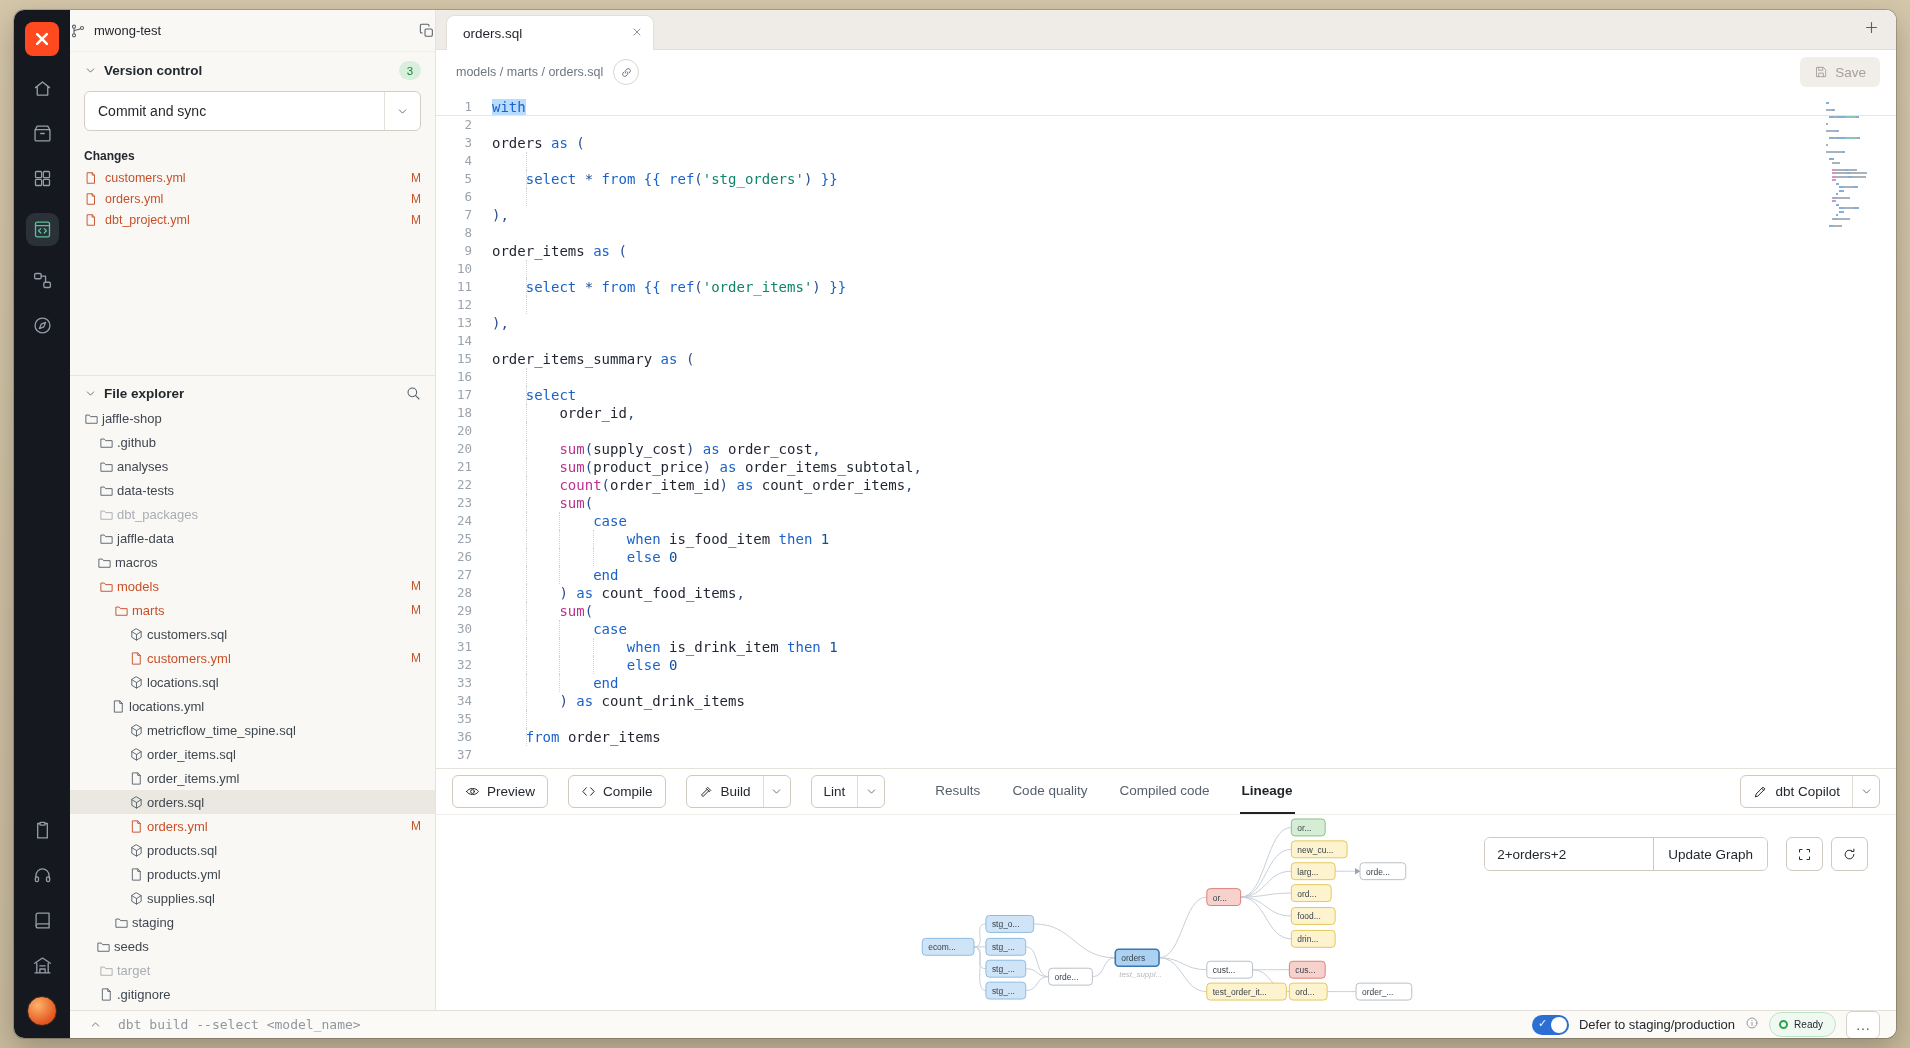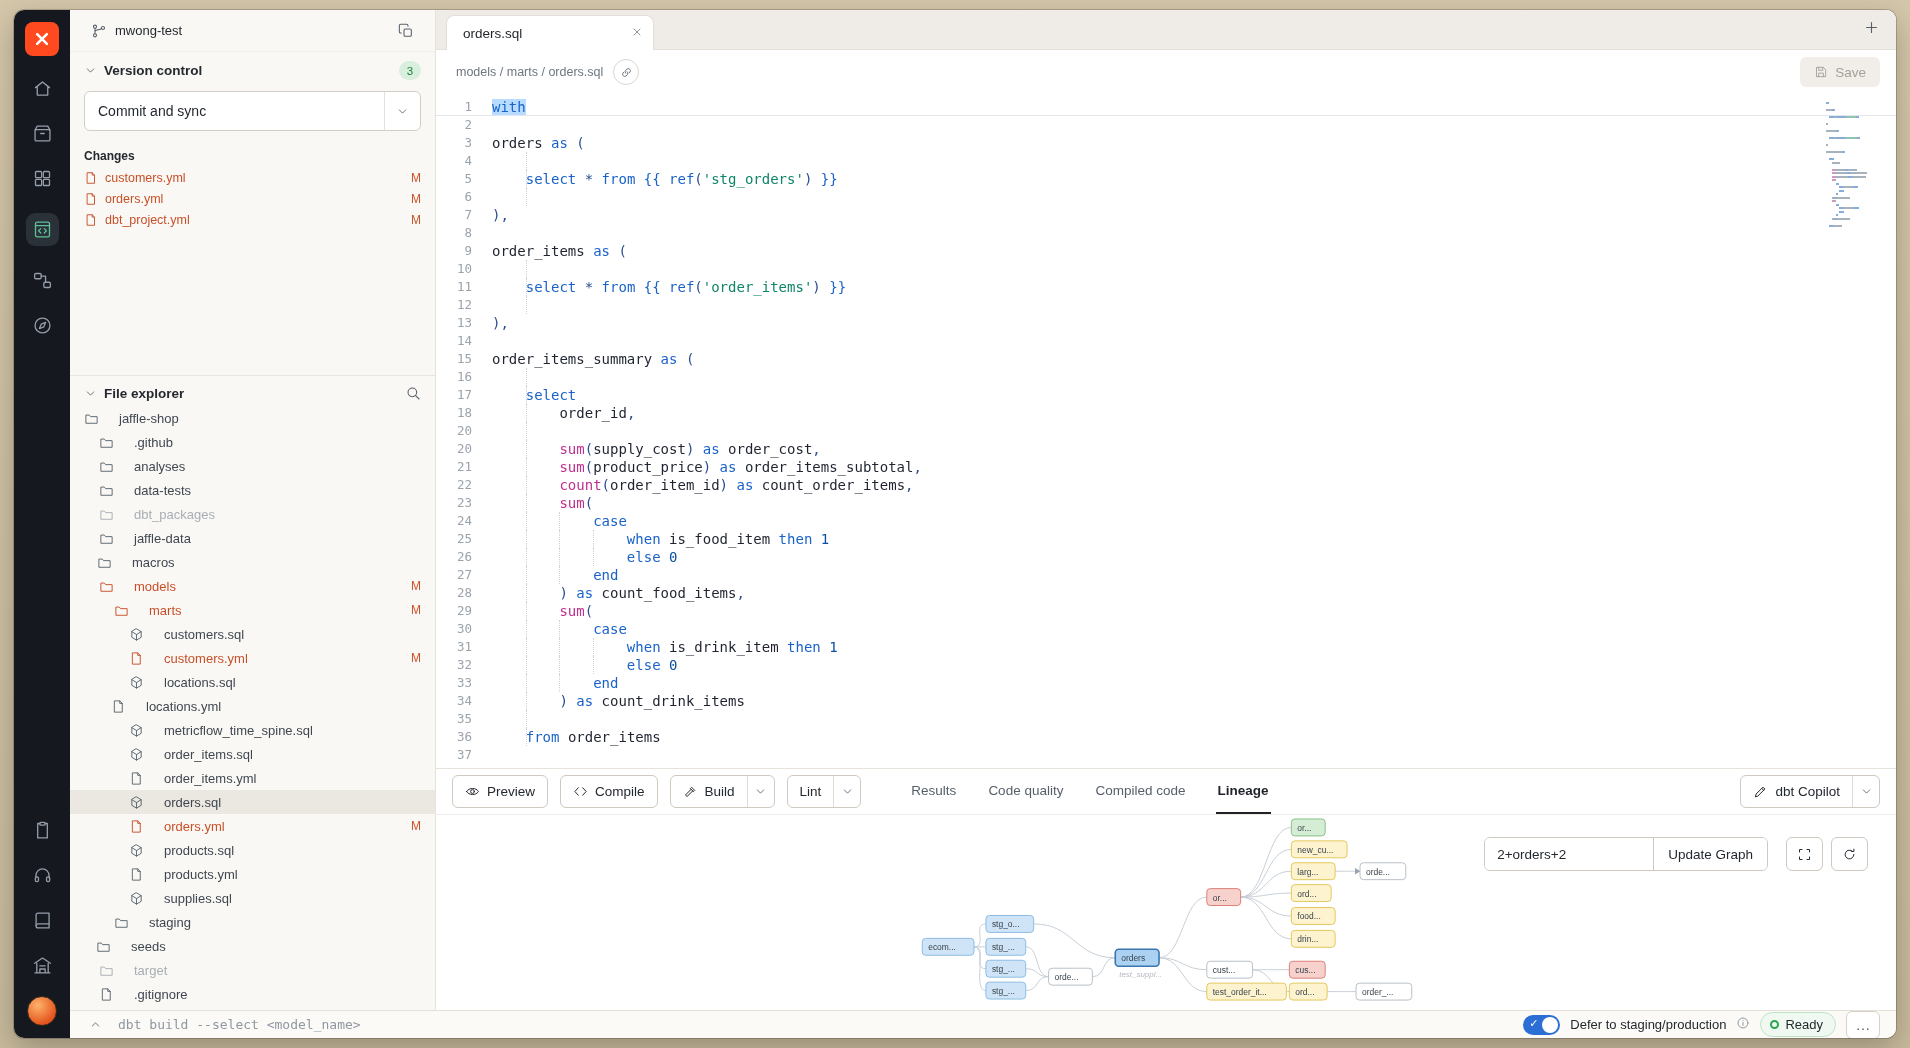--- a/index.html
+++ b/index.html
@@ -30,39 +30,39 @@
   .active-tile .icn{color:#5ec096}
   .rail-spacer{flex:1}
   .avatar{width:30px;height:30px;border-radius:50%;margin-top:20px;background:radial-gradient(circle at 35% 30%,#ffb36b,#e4561f 70%);border:1px solid #3a2a1a}
 
   
   .rightside{flex:1;display:flex;flex-direction:column;min-width:0}
   .body{flex:1;display:flex;min-height:0}
 
   
   .sidebar{width:366px;background:#faf8f5;border-right:1px solid #e6e2dc;display:flex;flex-direction:column;flex:none}
-  .sb-top{height:42px;display:flex;align-items:center;padding:0 21px;gap:8px;border-bottom:1px solid #f0ece6}
+  .sb-top{height:42px;display:flex;align-items:center;padding:0 0;gap:8px;border-bottom:1px solid #f0ece6}
   .sb-top .branch-name{font-size:13px;color:#24292f;flex:1}
   .sec-header{display:flex;align-items:center;gap:7px;padding:9px 14px 5px}
   .sec-title{font-size:13.5px;font-weight:700;color:#24292f;flex:1}
   .vc-badge{min-width:22px;height:19px;border-radius:10px;background:var(--badge-green-bg);color:var(--badge-green);
             font-size:11.5px;display:flex;align-items:center;justify-content:center;padding:0 6px}
   .commit-btn{margin:6px 14px 12px;height:40px;background:#fff;border:1px solid #d3cec6;border-radius:6px;
               display:flex;align-items:stretch;font-size:14px;color:#24292f;cursor:pointer}
   .commit-main{flex:1;display:flex;align-items:center;padding-left:13px}
   .commit-chev{width:36px;border-left:1px solid #e4e0da;display:flex;align-items:center;justify-content:center}
   .changes-label{padding:6px 14px 4px;font-size:12px;font-weight:700;color:#24292f}
   .chg-row{display:flex;align-items:center;gap:7px;padding:0 14px;height:21px;cursor:pointer}
   .chg-row .icn{width:14px;height:14px;color:var(--modified-orange)}
   .chg-row .nm{flex:1;font-size:12.5px;color:var(--modified-orange)}
   .chg-row .m{font-size:12px;color:var(--modified-orange)}
   .sb-spacer{flex:1}
   .fe-header{border-top:1px solid #e8e4de}
   .tree{overflow:hidden;padding-bottom:4px}
-  .tree-row{height:24px;display:flex;align-items:center;gap:20px;font-size:13px;color:#3f4750;padding-right:14px;cursor:pointer}
+  .tree-row{height:24px;display:flex;align-items:center;gap:3px;font-size:13px;color:#3f4750;padding-right:14px;cursor:pointer}
   .tree-row .icn{width:15px;height:15px;color:#5a646e}
   .tree-row .icn svg{stroke-width:1.5}
   .tree-row .tn{white-space:nowrap}
   .tree-row .m{margin-left:auto;font-size:12px;color:var(--modified-orange)}
   .tree-row.sel{background:#ebe7e1}
   .tree-row.dim{color:#a8aeb5;}
   .tree-row.dim .icn{color:#a8aeb5}
   .tree-row.mod{color:var(--modified-orange)}
   .tree-row.mod .icn{color:var(--modified-orange)}
 
@@ -98,21 +98,21 @@
   .lc .n{color:#0b50a0}
   .lc .p{color:#2a4d8f}
   .sel-tk{background:var(--selection-blue)}
   .guide{position:absolute;top:0;bottom:0;border-left:1px dotted #ccd4da}
   .minimap{position:absolute;top:8px;right:12px;width:58px}
   .mm-row{height:2px;margin-bottom:1.5px;display:flex}
   .mm-row span{display:block;height:2px}
 
   
   .actionbar{height:46px;border-top:1px solid #e6e2dc;display:flex;align-items:stretch;padding:0 16px;gap:10px;flex:none}
-  .ab-btns{display:flex;align-items:center;gap:12px}
+  .ab-btns{display:flex;align-items:center;gap:20px}
   .ab-btn{height:33px;background:#fff;border:1px solid #cfc9c0;border-radius:6px;display:flex;align-items:stretch;font-size:13.5px;color:#24292f;cursor:pointer}
   .ab-main{display:flex;align-items:center;gap:7px;padding:0 12px}
   .ab-main .icn{width:15px;height:15px;color:#24292f}
   .ab-chev{border-left:1px solid #e0dbd3;width:27px;display:flex;align-items:center;justify-content:center}
   .ab-chev .icn,.commit-chev .icn{width:13px;height:13px;color:#57606a}
   .res-tabs{display:flex;gap:28px;margin-left:38px;align-items:stretch}
   .res-tab{display:flex;align-items:center;font-size:13.5px;color:#57606a;border-bottom:2px solid transparent;padding:0 2px;cursor:pointer}
   .res-tab.active{color:#1f2328;font-weight:700;border-bottom-color:#1f2328}
   .copilot-wrap{margin-left:auto;display:flex;align-items:center}
 
@@ -134,21 +134,21 @@
   .statusbar{height:28px;border-top:1px solid #e5e1da;background:#fbfaf7;display:flex;align-items:center;padding:0 16px 0 12px;gap:10px;flex:none}
   .sb-chevup{width:26px;height:26px;display:flex;align-items:center;justify-content:center;cursor:pointer}
   .sb-chevup .icn{width:13px;height:13px;color:#57606a}
   .cmd{font-family:"DejaVu Sans Mono",monospace;font-size:13px;color:#8f97a1}
   .sb-right{margin-left:auto;display:flex;align-items:center;gap:10px}
   .toggle{width:37px;height:20px;border-radius:10px;background:var(--toggle-blue);position:relative;cursor:pointer}
   .toggle .check{position:absolute;left:6px;top:2px;color:#fff;font-size:11px}
   .toggle .knob{position:absolute;right:2px;top:2px;width:16px;height:16px;border-radius:50%;background:#fff}
   .defer-label{font-size:13px;color:#24292f}
   .info .icn{width:14px;height:14px;color:#8a929b}
-  .ready{height:25px;padding:0 12px 0 9px;border-radius:13px;background:#f0f9f1;border:1px solid #bfe3c6;display:flex;align-items:center;gap:6px;font-size:13px;color:#24292f}
+  .ready{height:25px;padding:0 12px 0 9px;border-radius:13px;background:#f0f9f1;border:1px solid #bfe3c6;display:flex;align-items:center;gap:6px;font-size:10px;color:#24292f}
   .ready .dot{width:9px;height:9px;border-radius:50%;border:2px solid var(--ready-green)}
   .more-btn{width:34px;height:28px;border:1px solid #d6d0c8;border-radius:6px;background:#fff;color:#57606a;display:flex;align-items:center;justify-content:center;font-size:15px;cursor:pointer}
 </style>
 </head>
 <body>
 
 <div class="app">
 
   <nav class="rail">
     <div class="logo">

